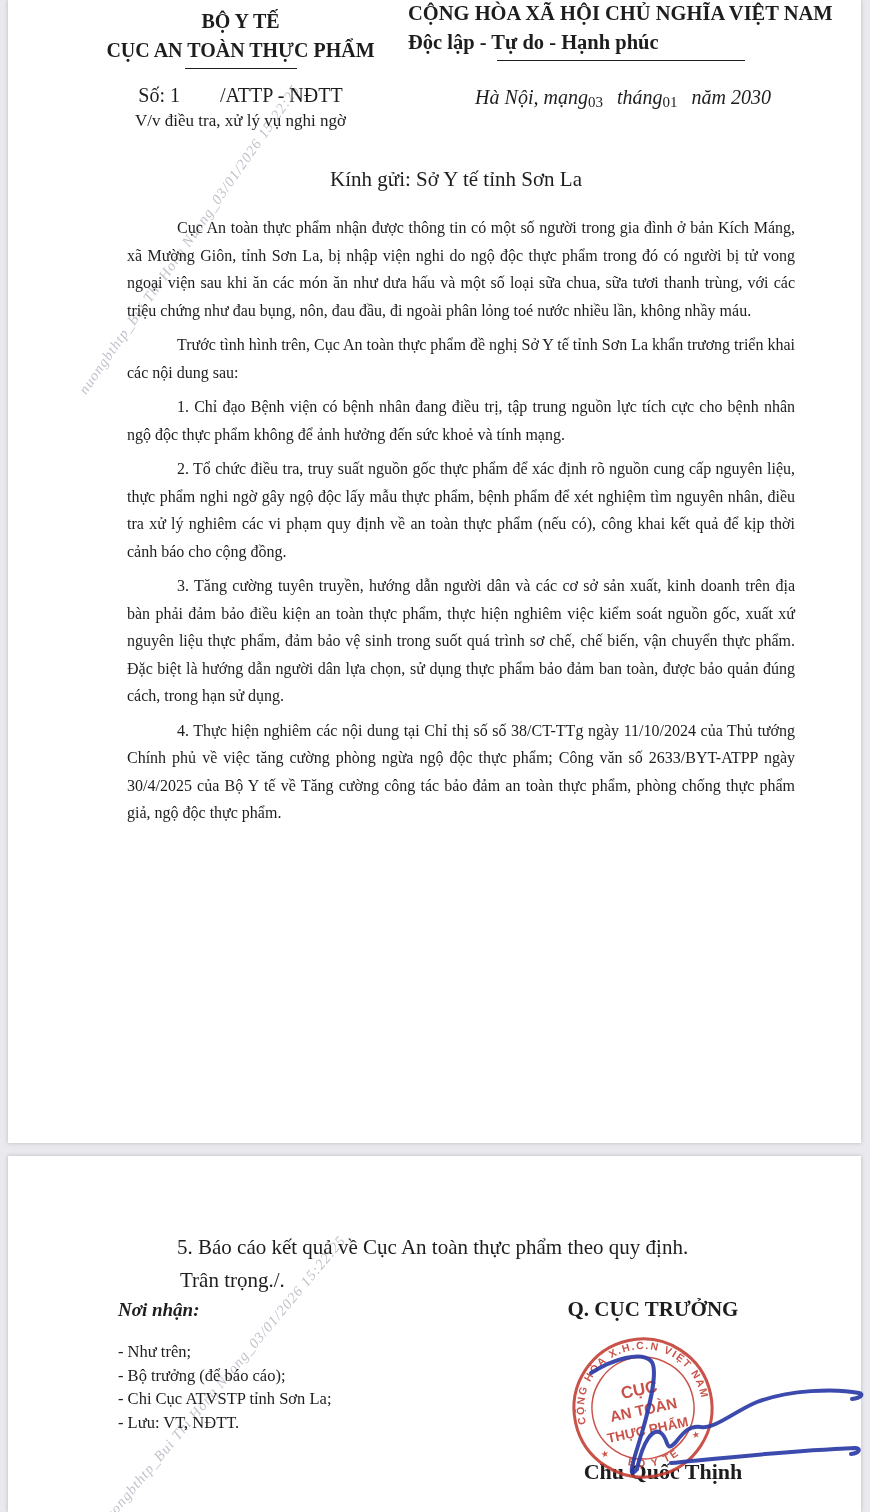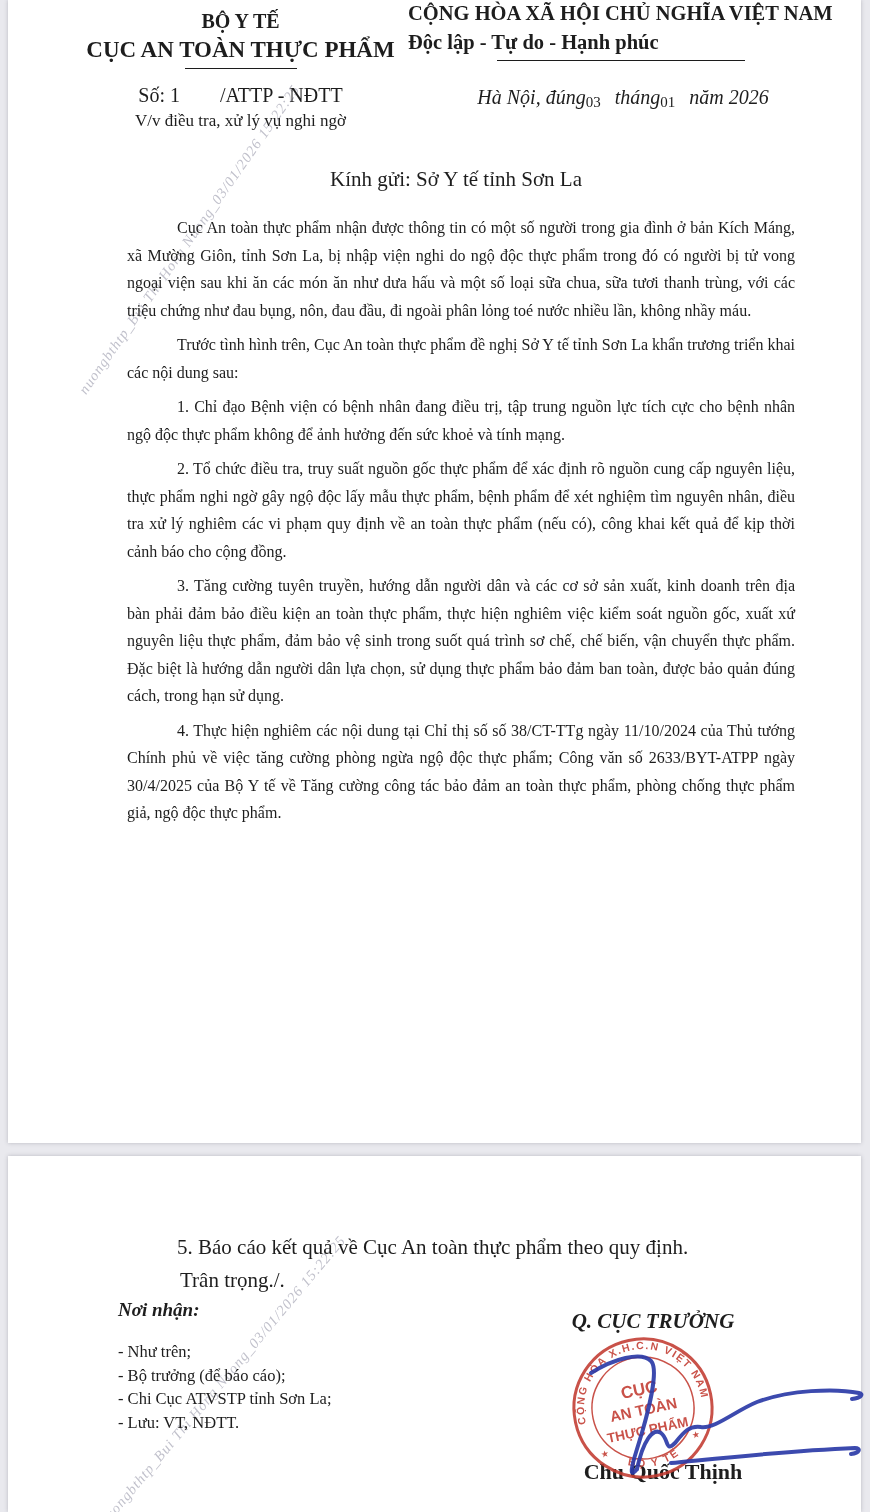--- a/index.html
+++ b/index.html
@@ -13,21 +13,21 @@
     position:absolute;left:8px;width:853px;background:#ffffff;
     box-shadow:0 0 4px rgba(40,40,60,.25);
   }
   #page1{top:0;height:1143px;}
   #page2{top:1156px;height:356px;}
 
   
   .hdr-left{position:absolute;top:8px;left:55px;width:355px;text-align:center;}
   .hdr-right{position:absolute;top:0;left:400px;width:425px;}
   .hdr-line1{font-weight:bold;font-size:20px;line-height:26px;}
-  .hdr-line2{font-weight:bold;font-size:23px;line-height:26px;margin-top:3px;}
+  .hdr-line2{font-weight:bold;font-size:20px;line-height:26px;margin-top:3px;}
   .hdr-right .hdr-line1{font-size:20.5px;}
   .hdr-right .hdr-line2{font-size:20.5px;}
   .rule{height:0;border-top:1.6px solid #1c1c1c;margin:5px auto 0;}
   .rule-org{width:112px;}
   .rule-motto{width:248px;}
 
   .doc-number-block{position:absolute;top:84px;left:55px;width:355px;text-align:center;}
   .doc-number{font-size:20px;white-space:pre;}
   .doc-subject{font-size:17px;line-height:22px;margin-top:3px;}
 
@@ -47,21 +47,21 @@
   }
 
   
   .p2-item{position:absolute;top:78px;left:119px;width:668px;
     font-size:21px;line-height:27.5px;text-indent:50px;}
   .p2-closing{position:absolute;top:112px;left:119px;width:400px;
     font-size:21px;text-indent:53px;}
   .recipients-block{position:absolute;top:141px;left:110px;width:340px;}
   .recipients-label{font-weight:bold;font-style:italic;font-size:19px;line-height:25px;}
   .recipients-list{font-size:16.5px;line-height:23.5px;margin-top:18px;}
-  .signer-block{position:absolute;top:153px;left:495px;width:300px;text-align:center;font-style:italic;}
+  .signer-block{position:absolute;top:141px;left:495px;width:300px;text-align:center;}
   .signer-title{font-weight:bold;font-size:21px;}
   .signer-name{position:absolute;top:303px;left:550px;width:210px;text-align:center;
     font-weight:bold;font-size:22px;}
 
   .stamp-wrap{position:absolute;top:177px;left:560px;width:150px;height:150px;
     transform:rotate(-12deg);opacity:.88;}
   .sig-wrap{position:absolute;top:185px;left:575px;width:285px;height:145px;}
 
   
   .watermark{
@@ -93,21 +93,21 @@
     </div>
 
     <div class="doc-number-block">
       <div class="doc-number">Số: 1        /ATTP - NĐTT</div>
       <div class="doc-subject">
         <div>V/v điều tra, xử lý vụ nghi ngờ</div>
       </div>
     </div>
 
     <div class="date-line">
-      <span>Hà Nội, đúng</span><span class="date-num">03</span><span class="date-gap">tháng</span><span class="date-num">01</span><span class="date-gap">năm 2026</span>
+      <span>Hà Nội, mạng</span><span class="date-num">03</span><span class="date-gap">tháng</span><span class="date-num">01</span><span class="date-gap">năm 2030</span>
     </div>
 
     <div class="recipient-line">Kính gửi: Sở Y tế tỉnh Sơn La</div>
 
     <div class="body-text">
       <p>Cục An toàn thực phẩm nhận được thông tin có một số người trong gia đình ở bản Kích Máng, xã Mường Giôn, tỉnh Sơn La, bị nhập viện nghi do ngộ độc thực phẩm trong đó có người bị tử vong ngoại viện sau khi ăn các món ăn như dưa hấu và một số loại sữa chua, sữa tươi thanh trùng, với các triệu chứng như đau bụng, nôn, đau đầu, đi ngoài phân lỏng toé nước nhiều lần, không nhầy máu.</p>
       <p>Trước tình hình trên, Cục An toàn thực phẩm đề nghị Sở Y tế tỉnh Sơn La khẩn trương triển khai các nội dung sau:</p>
       <p>1. Chỉ đạo Bệnh viện có bệnh nhân đang điều trị, tập trung nguồn lực tích cực cho bệnh nhân ngộ độc thực phẩm không để ảnh hưởng đến sức khoẻ và tính mạng.</p>
       <p>2. Tổ chức điều tra, truy suất nguồn gốc thực phẩm để xác định rõ nguồn cung cấp nguyên liệu, thực phẩm nghi ngờ gây ngộ độc lấy mẫu thực phẩm, bệnh phẩm để xét nghiệm tìm nguyên nhân, điều tra xử lý nghiêm các vi phạm quy định về an toàn thực phẩm (nếu có), công khai kết quả để kịp thời cảnh báo cho cộng đồng.</p>
       <p>3. Tăng cường tuyên truyền, hướng dẫn người dân và các cơ sở sản xuất, kinh doanh trên địa bàn phải đảm bảo điều kiện an toàn thực phẩm, thực hiện nghiêm việc kiểm soát nguồn gốc, xuất xứ nguyên liệu thực phẩm, đảm bảo vệ sinh trong suốt quá trình sơ chế, chế biến, vận chuyển thực phẩm. Đặc biệt là hướng dẫn người dân lựa chọn, sử dụng thực phẩm bảo đảm ban toàn, được bảo quản đúng cách, trong hạn sử dụng.</p>

